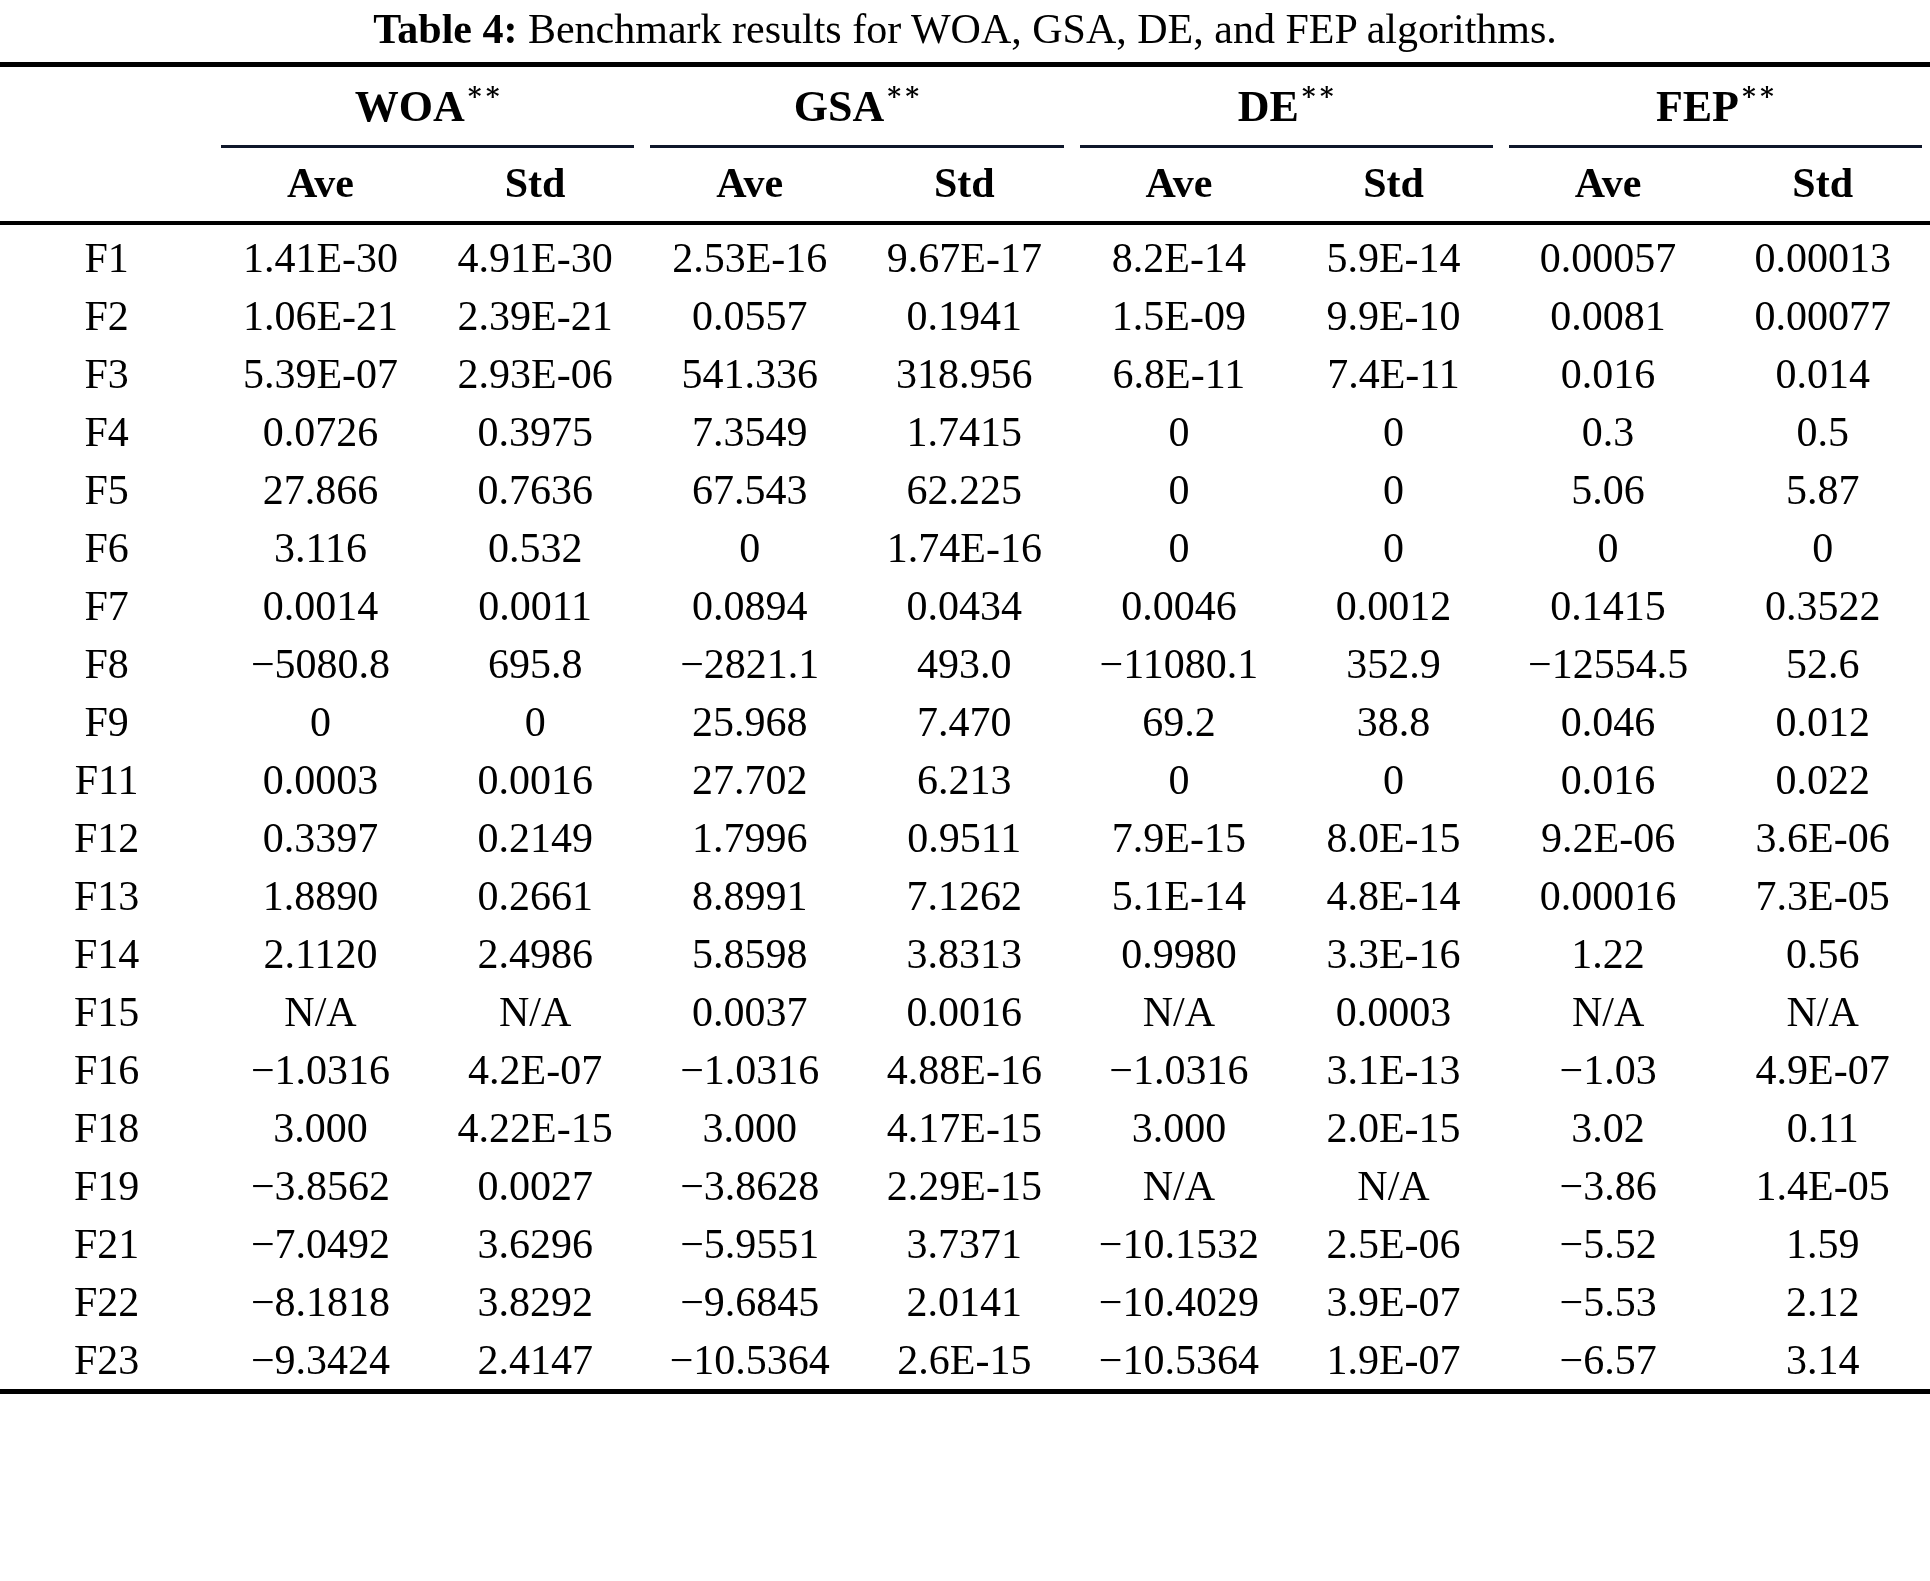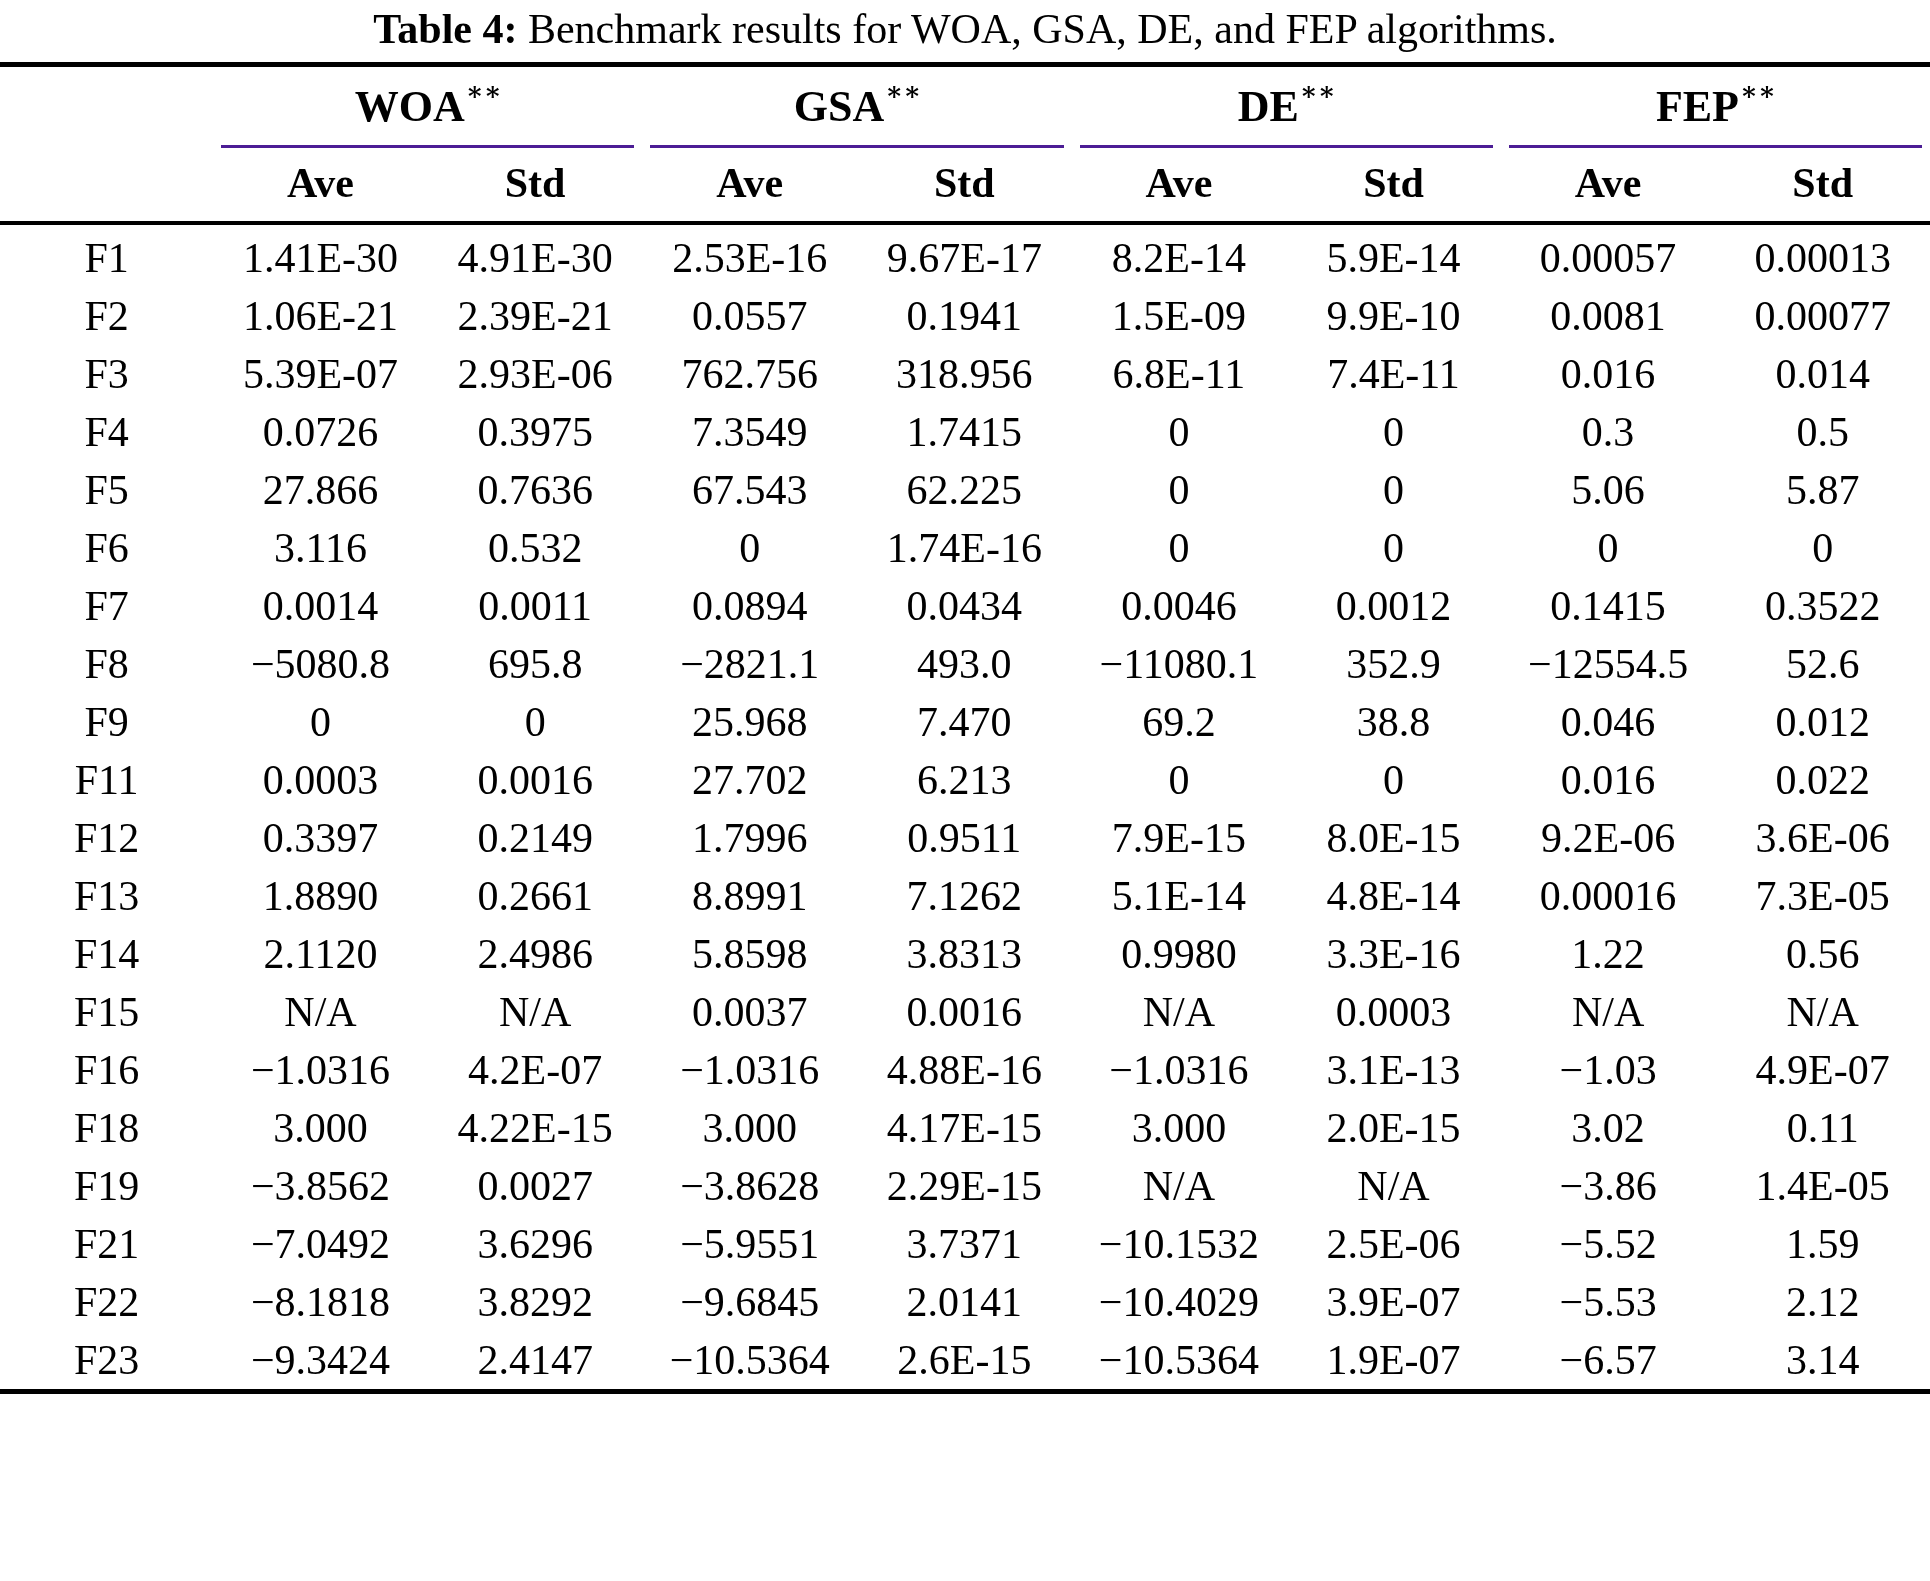--- a/index.html
+++ b/index.html
@@ -32,21 +32,21 @@
     border-bottom: 5px solid #000;
   }
   col.fcol   { width: 11.05%; }
   col.vcol   { width: 11.12%; }
   tr.group-row th { padding: 0; height: 78px; vertical-align: top; }
   tr.group-row th .grp {
     height: 100%;
     display: flex;
     align-items: center;
     justify-content: center;
-    border-bottom: 3px solid #4c1d95;
+    border-bottom: 3px solid #0f172a;
     margin: 0 8px;
     font-weight: bold;
     font-size: 44px;
   }
   tr.group-row th .grp sup {
     font-size: 26px;
     line-height: 0;
     position: relative;
     top: -14px;
     left: 1px;
@@ -151,21 +151,21 @@
           <td>0.1941</td>
           <td>1.5E-09</td>
           <td>9.9E-10</td>
           <td>0.0081</td>
           <td>0.00077</td>
         </tr>
         <tr>
           <td>F3</td>
           <td>5.39E-07</td>
           <td>2.93E-06</td>
-          <td>762.756</td>
+          <td>541.336</td>
           <td>318.956</td>
           <td>6.8E-11</td>
           <td>7.4E-11</td>
           <td>0.016</td>
           <td>0.014</td>
         </tr>
         <tr>
           <td>F4</td>
           <td>0.0726</td>
           <td>0.3975</td>

